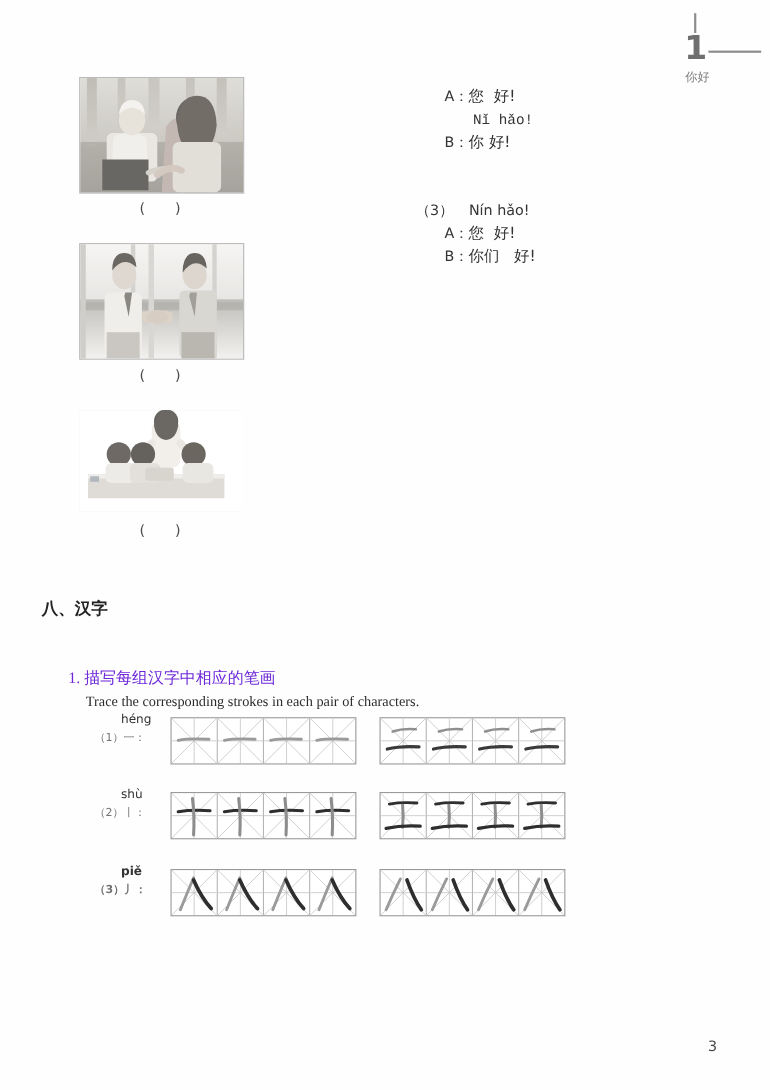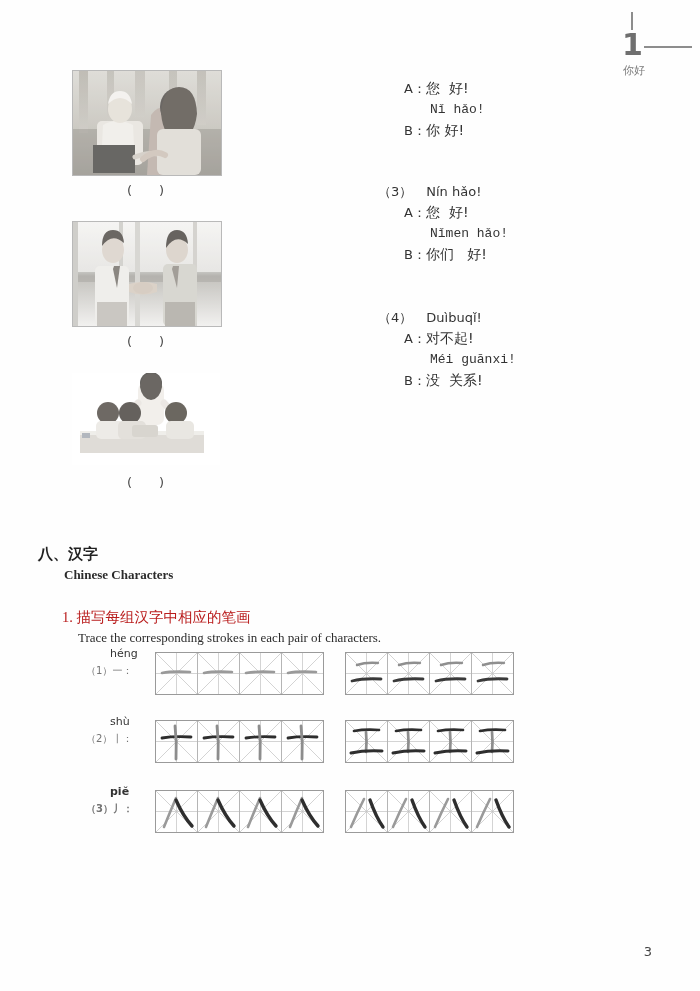--- a/index.html
+++ b/index.html
@@ -135,21 +135,21 @@
   }
   .task {
     position: absolute;
     left: 62px;
     top: 606px;
     width: 520px;
   }
   .task-cn {
     font-size: 14.5px;
     line-height: 22px;
-    color: #b91c1c;
+    color: #6d28d9;
   }
   .task-en {
     font-family: "Liberation Serif", serif;
     font-size: 13px;
     line-height: 20px;
     padding-left: 16px;
     color: #2b2b2b;
   }
 
   
@@ -314,36 +314,28 @@
 
     <div class="dlg-item">
       <div class="dlg-line"><span class="spk">A：</span><span class="han">您  好!</span></div>
       <div class="dlg-line pin">Nǐ hǎo!</div>
       <div class="dlg-line"><span class="spk">B：</span><span class="han">你 好!</span></div>
     </div>
 
     <div class="dlg-item" style="margin-top:40px;">
       <div class="dlg-head"><span class="num">（3）</span><span style="display:inline-block;width:14px;"></span><span>Nín hǎo!</span></div>
       <div class="dlg-line"><span class="spk">A：</span><span class="han">您  好!</span></div>
-      <div class="dlg-line pin">Nǐmen hǎo!</div>
       <div class="dlg-line"><span class="spk">B：</span><span class="han">你们   好!</span></div>
     </div>
 
-    <div class="dlg-item" style="margin-top:42px;">
-      <div class="dlg-head"><span class="num">（4）</span><span style="display:inline-block;width:14px;"></span><span>Duìbuqǐ!</span></div>
-      <div class="dlg-line"><span class="spk">A：</span><span class="han">对不起!</span></div>
-      <div class="dlg-line pin">Méi guānxi!</div>
-      <div class="dlg-line"><span class="spk">B：</span><span class="han">没  关系!</span></div>
-    </div>
 
   </div>
 
   <div class="sec">
     <div class="sec-cn">八、汉字</div>
-    <div class="sec-en">Chinese Characters</div>
   </div>
 
   <div class="task">
     <div class="task-cn">1. 描写每组汉字中相应的笔画</div>
     <div class="task-en">Trace the corresponding strokes in each pair of characters.</div>
   </div>
 
   <div class="trace-area">
 
     <div class="trace-row">

